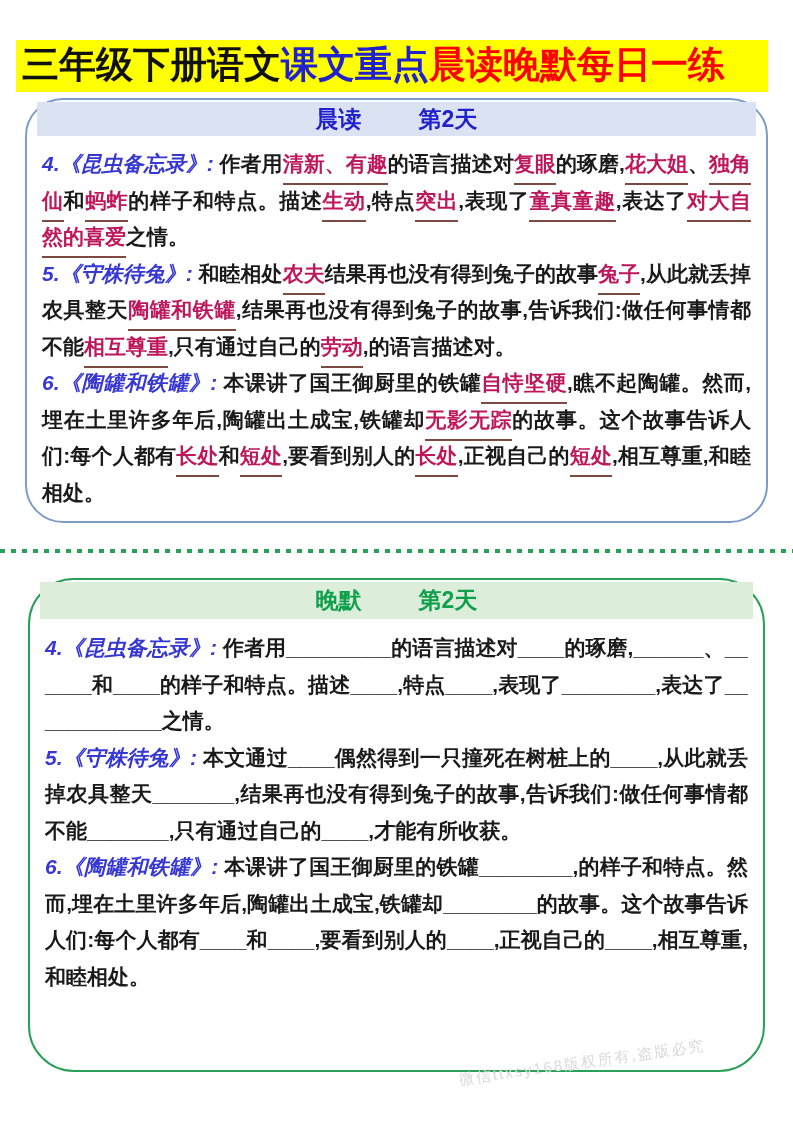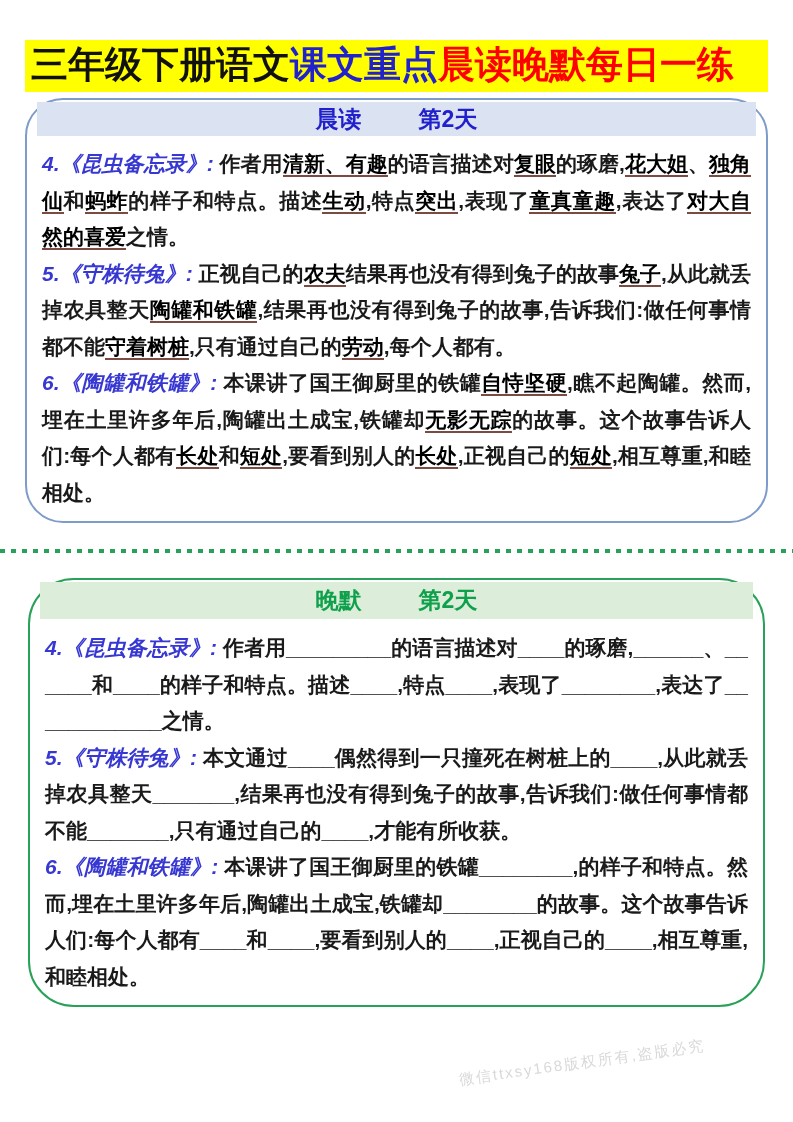--- a/index.html
+++ b/index.html
@@ -5,21 +5,21 @@
   html, body { margin: 0; padding: 0; }
   body {
     width: 793px; height: 1122px;
     background: #ffffff;
     position: relative;
     overflow: hidden;
     font-family: "Liberation Sans", "DejaVu Sans", sans-serif;
   }
   
   .title-bar {
-    margin: 40px 25px 6px 25px;
+    margin: 40px 25px 6px 16px;
     background: #ffff00;
     padding: 3px 20px 5px 6px;
     font-size: 37px;
     font-weight: bold;
     line-height: 44px;
     white-space: nowrap;
     letter-spacing: 0px;
   }
   .title-grade { color: #111111; }
   .title-focus { color: #2222cc; }
@@ -31,21 +31,21 @@
     box-sizing: border-box;
     margin-left: 25px;
     margin-right: 25px;
   }
   .box-morning {
     height: 425px;
     border: 2px solid #7e9cc9;
     border-radius: 38px;
   }
   .box-evening {
-    height: 429px;
+    height: 494px;
     margin-top: 25px;
     margin-left: 28px;
     margin-right: 28px;
     border: 2px solid #2aa158;
     border-radius: 46px;
   }
   .band {
     position: absolute;
     top: 2px; left: 10px; right: 10px;
     height: 34px;
@@ -64,23 +64,23 @@
     font-size: 21px;
     font-weight: bold;
     line-height: 36.5px;
     color: #1a1a1a;
     text-align: justify;
   }
   .box-evening .box-content { padding-top: 50px; word-break: break-all; }
   .item { margin: 0; }
   .item-title { color: #3737d2; font-style: italic; }
   .kw {
-    color: #000000;
+    color: #be185d;
     border-bottom: 2px solid #7b4a40;
-    padding-bottom: 0px;
+    padding-bottom: 8px;
   }
 
   
   .divider {
     margin-top: 26px;
     height: 4px;
     background: repeating-linear-gradient(90deg, #2aa158 0 5px, transparent 5px 11px);
   }
 
   
@@ -105,21 +105,21 @@
   <span class="title-grade">三年级下册语文</span><span class="title-focus">课文重点</span><span class="title-drill">晨读晚默每日一练</span>
 </div>
 
 <div class="section-box box-morning">
   <div class="band band-morning">
     <span>晨读</span>
     <span class="day">第2天</span>
   </div>
   <div class="box-content">
     <p class="item"><span class="item-title">4.《昆虫备忘录》:</span><span><span> 作者用</span><span class="kw">清新、有趣</span><span>的语言描述对</span><span class="kw">复眼</span><span>的琢磨,</span><span class="kw">花大姐</span><span>、</span><span class="kw">独角仙</span><span>和</span><span class="kw">蚂蚱</span><span>的样子和特点。描述</span><span class="kw">生动</span><span>,特点</span><span class="kw">突出</span><span>,表现了</span><span class="kw">童真童趣</span><span>,表达了</span><span class="kw">对大自然的喜爱</span><span>之情。</span></span></p>
-    <p class="item"><span class="item-title">5.《守株待兔》:</span><span><span> 正视自己的</span><span class="kw">农夫</span><span>结果再也没有得到兔子的故事</span><span class="kw">兔子</span><span>,从此就丢掉农具整天</span><span class="kw">陶罐和铁罐</span><span>,结果再也没有得到兔子的故事,告诉我们:做任何事情都不能</span><span class="kw">守着树桩</span><span>,只有通过自己的</span><span class="kw">劳动</span><span>,每个人都有。</span></span></p>
+    <p class="item"><span class="item-title">5.《守株待兔》:</span><span><span> 和睦相处</span><span class="kw">农夫</span><span>结果再也没有得到兔子的故事</span><span class="kw">兔子</span><span>,从此就丢掉农具整天</span><span class="kw">陶罐和铁罐</span><span>,结果再也没有得到兔子的故事,告诉我们:做任何事情都不能</span><span class="kw">相互尊重</span><span>,只有通过自己的</span><span class="kw">劳动</span><span>,的语言描述对。</span></span></p>
     <p class="item"><span class="item-title">6.《陶罐和铁罐》:</span><span><span> 本课讲了国王御厨里的铁罐</span><span class="kw">自恃坚硬</span><span>,瞧不起陶罐。然而,埋在土里许多年后,陶罐出土成宝,铁罐却</span><span class="kw">无影无踪</span><span>的故事。这个故事告诉人们:每个人都有</span><span class="kw">长处</span><span>和</span><span class="kw">短处</span><span>,要看到别人的</span><span class="kw">长处</span><span>,正视自己的</span><span class="kw">短处</span><span>,相互尊重,和睦相处。</span></span></p>
   </div>
 </div>
 
 <div class="divider"></div>
 
 <div class="section-box box-evening">
   <div class="band band-evening">
     <span>晚默</span>
     <span class="day">第2天</span>

